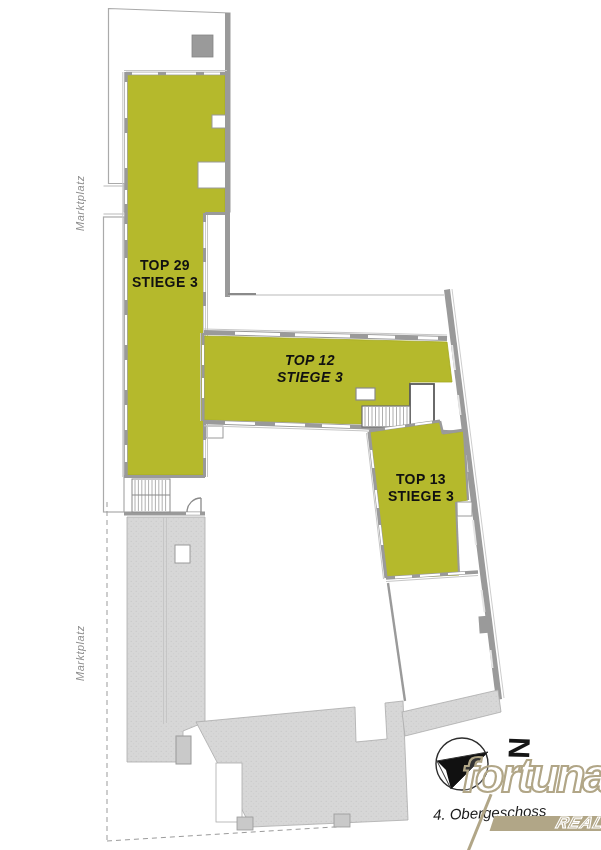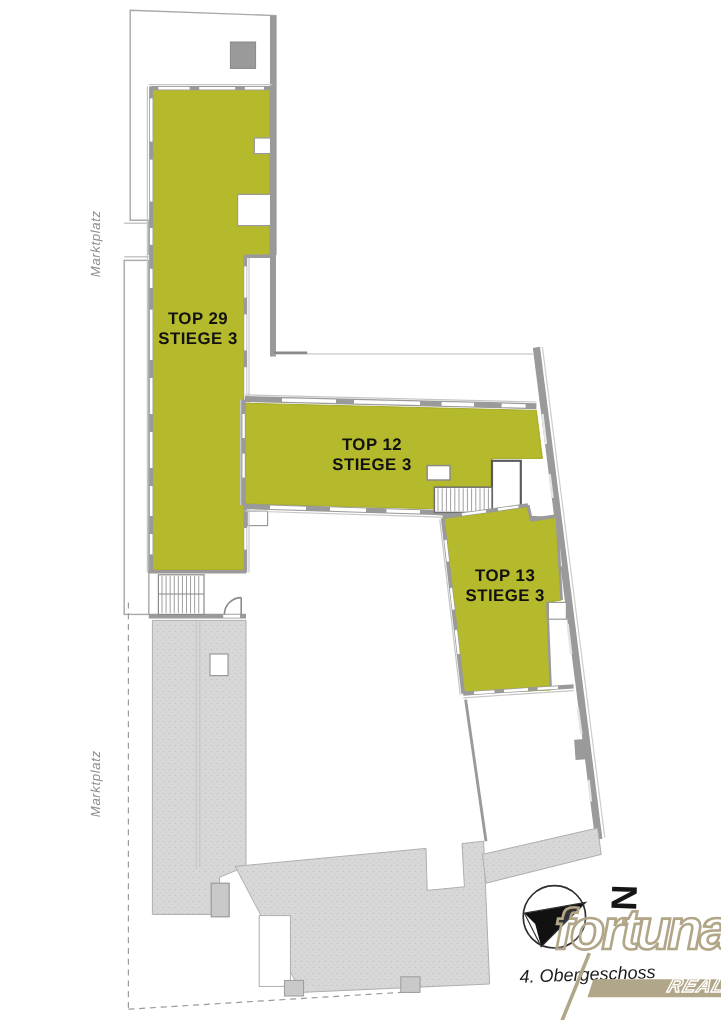--- a/index.html
+++ b/index.html
@@ -292,21 +292,21 @@
   </g>
 </svg>
 
   <div class="overlay street-label" style="left:74px;top:167px;height:64px;">Marktplatz</div>
   <div class="overlay street-label" style="left:74px;top:617px;height:64px;">Marktplatz</div>
 
   <div class="overlay unit-label" style="left:115px;top:257px;">
     <div>TOP 29</div>
     <div>STIEGE 3</div>
   </div>
-  <div class="overlay unit-label" style="left:260px;top:362px;">
+  <div class="overlay unit-label" style="left:260px;top:352px;font-style:italic;">
     <div>TOP 12</div>
     <div>STIEGE 3</div>
   </div>
   <div class="overlay unit-label" style="left:371px;top:471px;">
     <div>TOP 13</div>
     <div>STIEGE 3</div>
   </div>
 
   <div class="overlay north-letter" style="left:508px;top:731px;">N</div>
 

